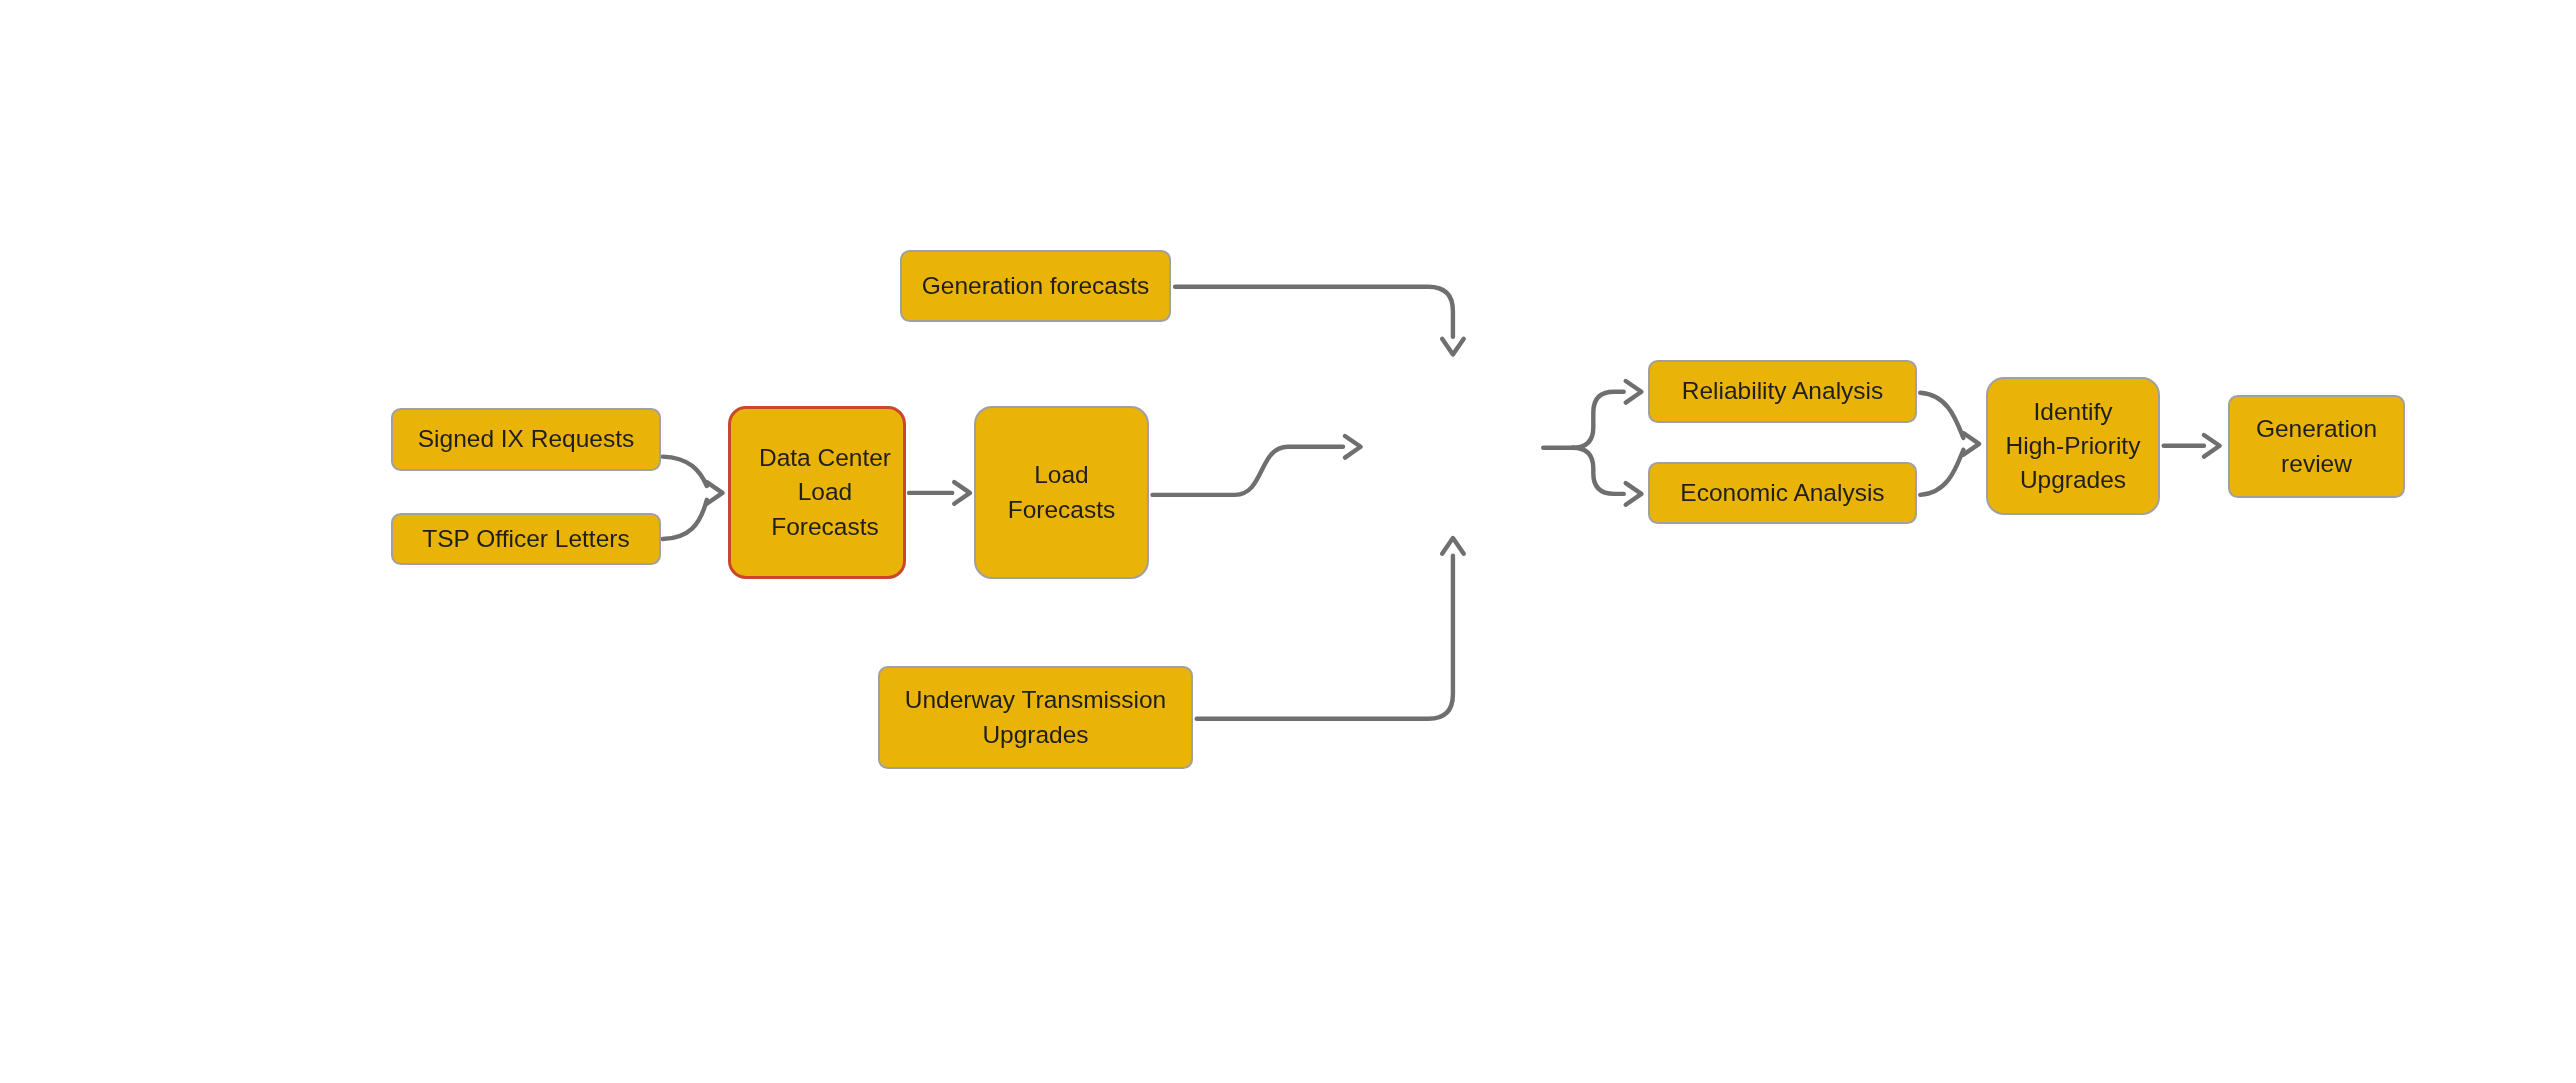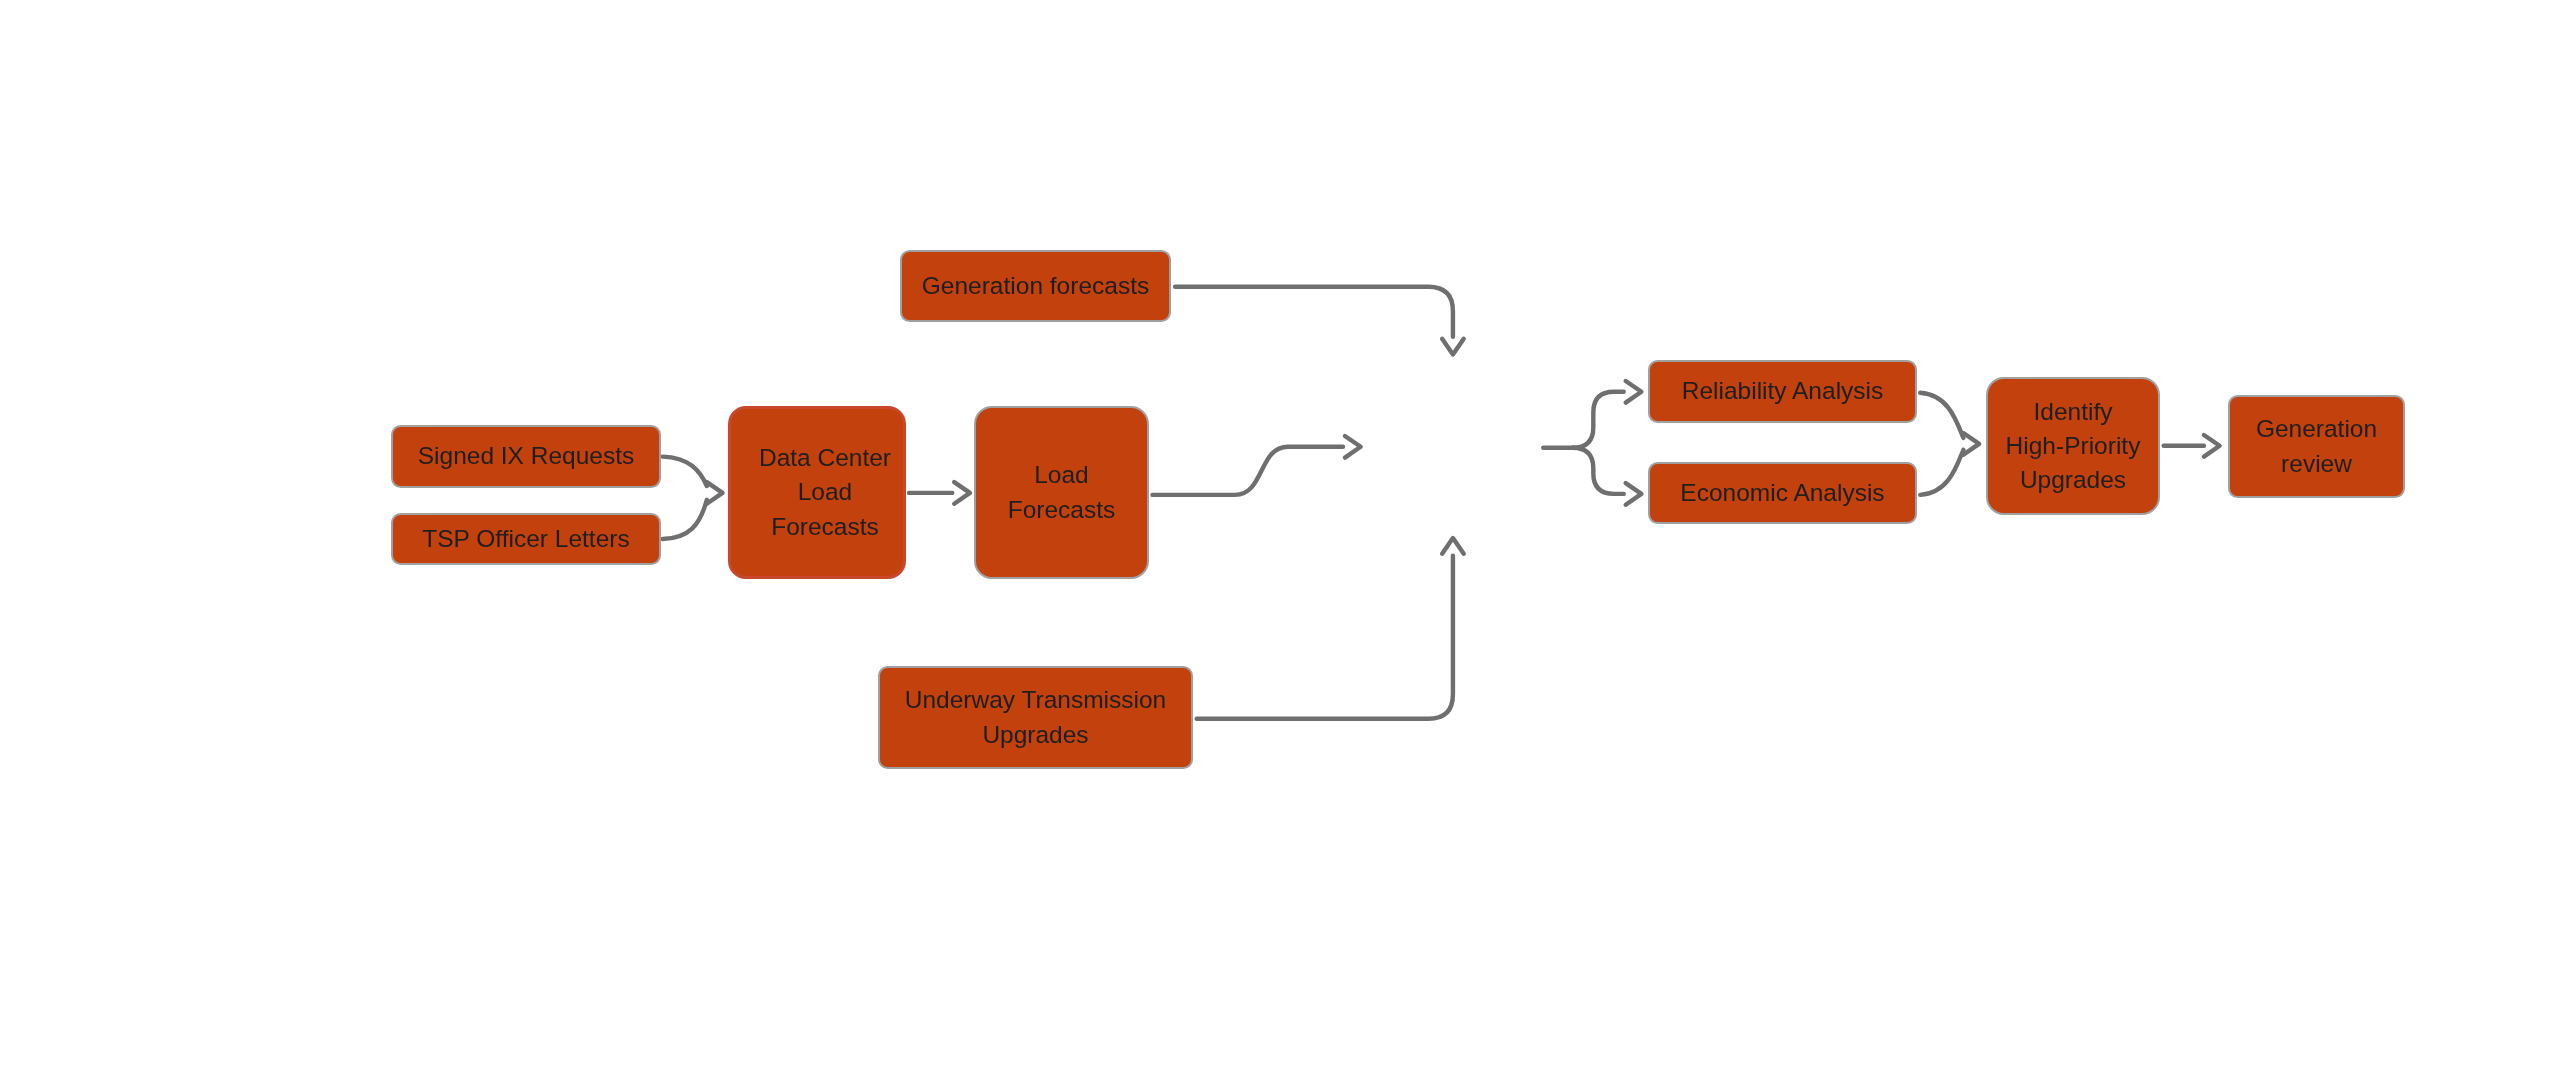--- a/index.html
+++ b/index.html
@@ -24,21 +24,21 @@
     stroke-linecap: round;
     stroke-linejoin: round;
   }
   .node {
     position: absolute;
     box-sizing: border-box;
     display: flex;
     align-items: center;
     justify-content: center;
     text-align: center;
-    background: #c2410c;
+    background: #eab308;
     border: 2.9px solid #a0a0a0;
     border-radius: 9.8px;
     color: #1f1f1f;
     font-size: 24.5px;
     line-height: 1.4;
     white-space: pre-line;
     cursor: default;
   }
   .node.big { border-radius: 18px; }
   .node.highlight { border: 3.9px solid #c9472b; padding-left: 16px; }
@@ -99,21 +99,21 @@
     <g>
       <path d="M 2000 441 L 2016 452 L 2000 463"></path>
     </g>
 
     <g>
       <path d="M 2204 454 L 2245 454"></path>
       <path d="M 2245 443 L 2261 454 L 2245 465"></path>
     </g>
   </svg>
 
-  <div class="node" style="left:391px; top:425px; width:270px; height:63px;">Signed IX Requests</div>
+  <div class="node" style="left:391px; top:408px; width:270px; height:63px;">Signed IX Requests</div>
 
   <div class="node" style="left:391px; top:513px; width:270px; height:52px;">TSP Officer Letters</div>
 
   <div class="node big highlight" style="left:728px; top:406px; width:178px; height:173px;">Data Center
 Load
 Forecasts</div>
 
   <div class="node big" style="left:974px; top:406px; width:175px; height:173px;">Load
 Forecasts</div>
 

